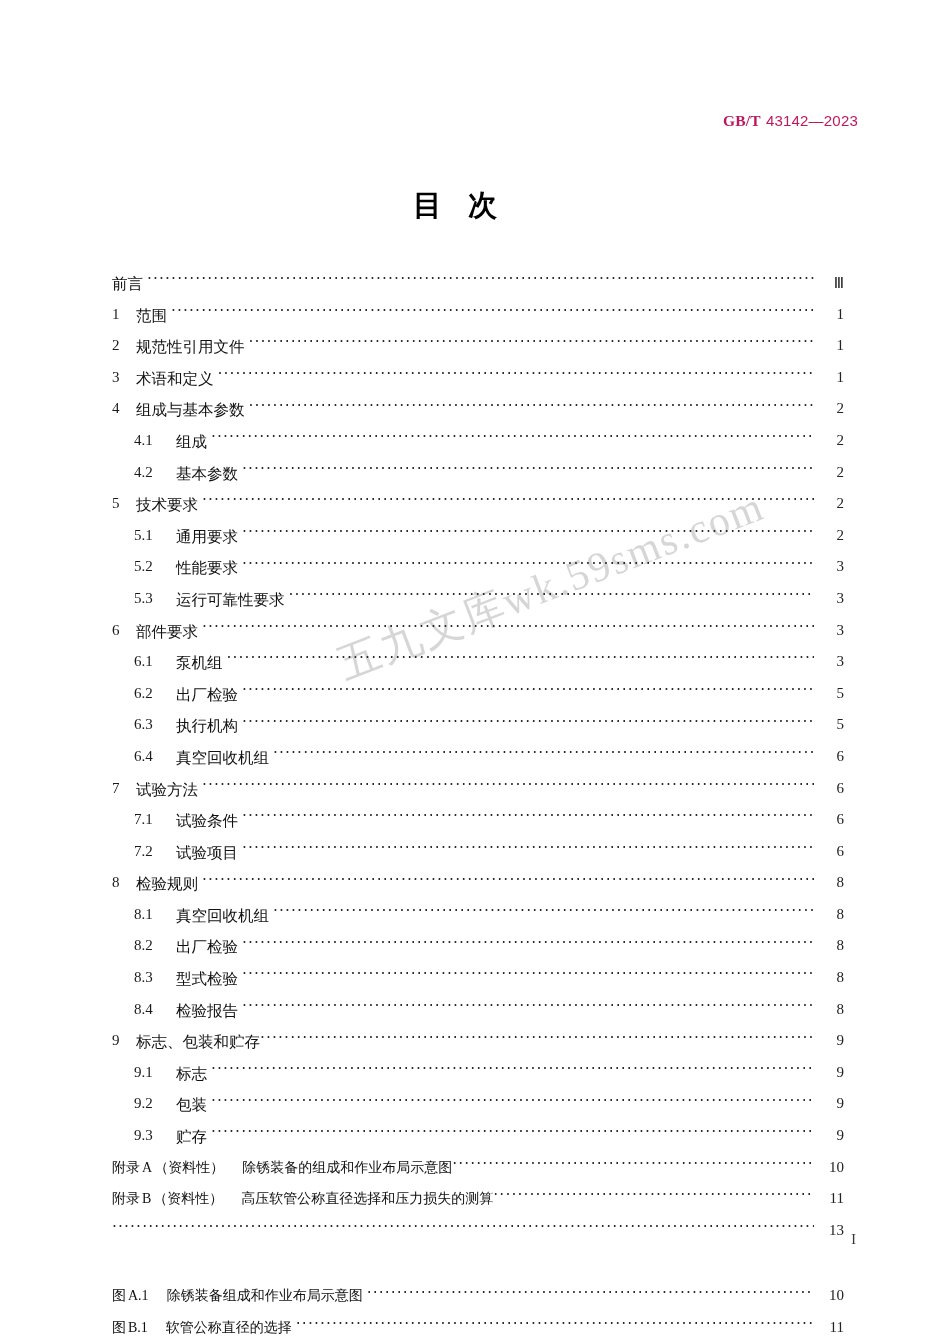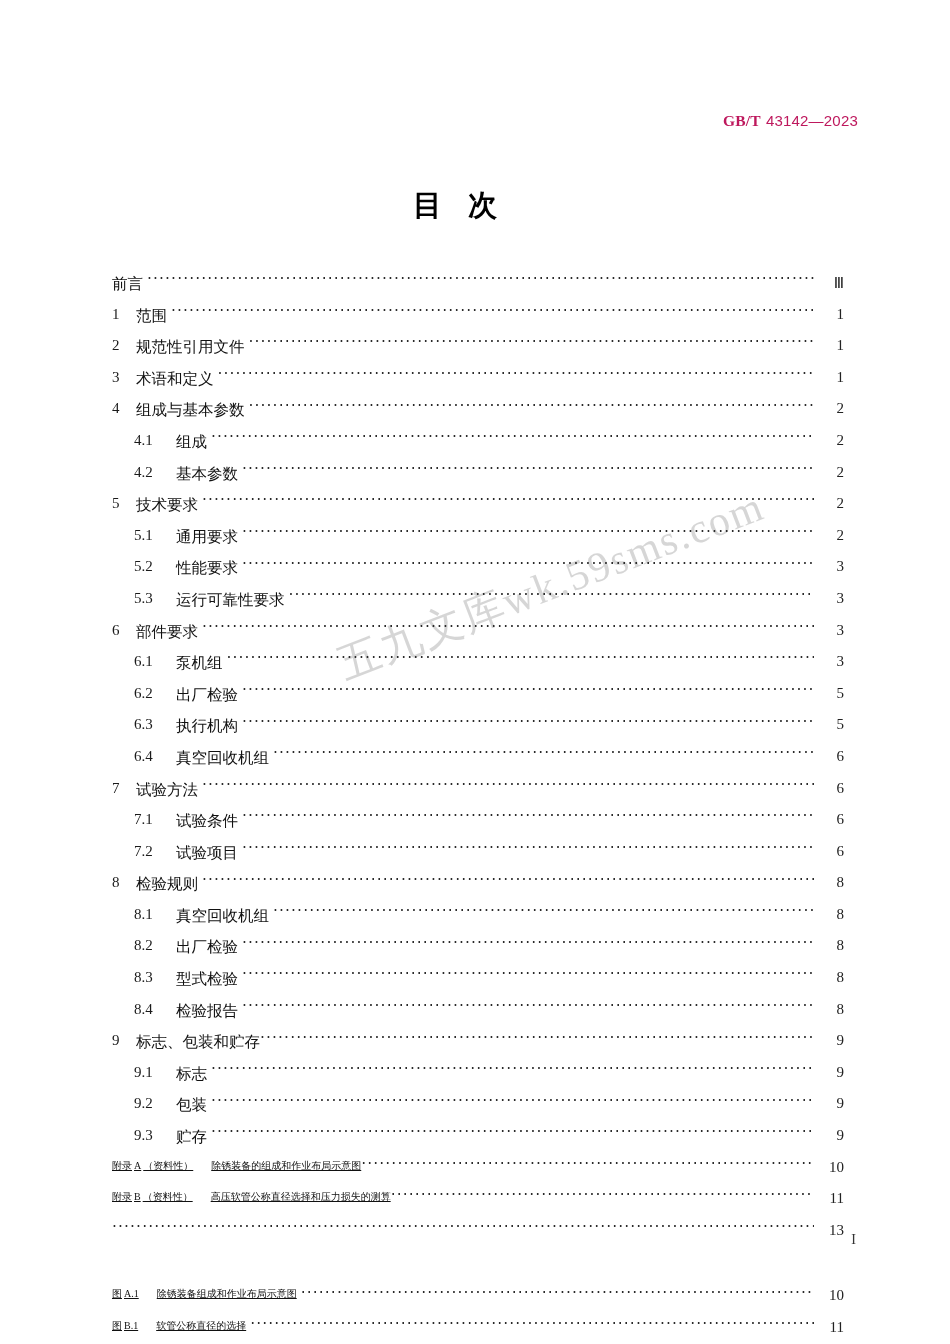--- a/index.html
+++ b/index.html
@@ -114,22 +114,21 @@
     flex: 0 0 auto;
     width: 26px;
     text-align: right;
     font-family: "Liberation Serif", serif;
     font-size: 15px;
     color: #222;
   }
 
   
   .row-wide .label {
-    font-size: 10px;
-    text-decoration: underline;
+    font-size: 14px;
   }
   .ann-tag {
     font-family: "DejaVu Sans", "Liberation Sans", sans-serif;
   }
   .ann-letter {
     font-family: "Liberation Serif", serif;
     padding: 0 2px;
   }
   .ann-title {
     margin-left: 18px;

